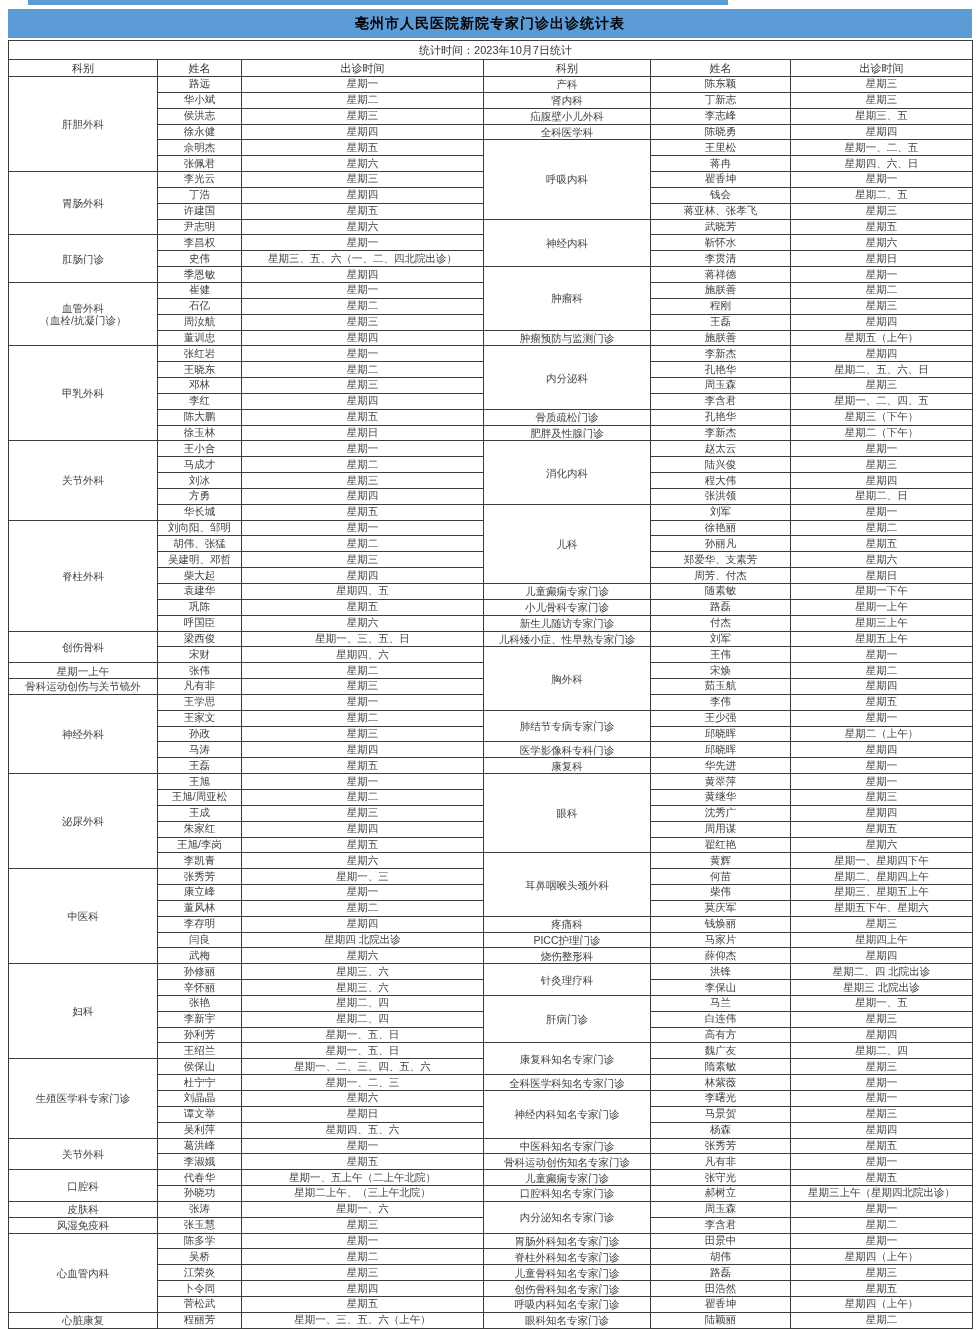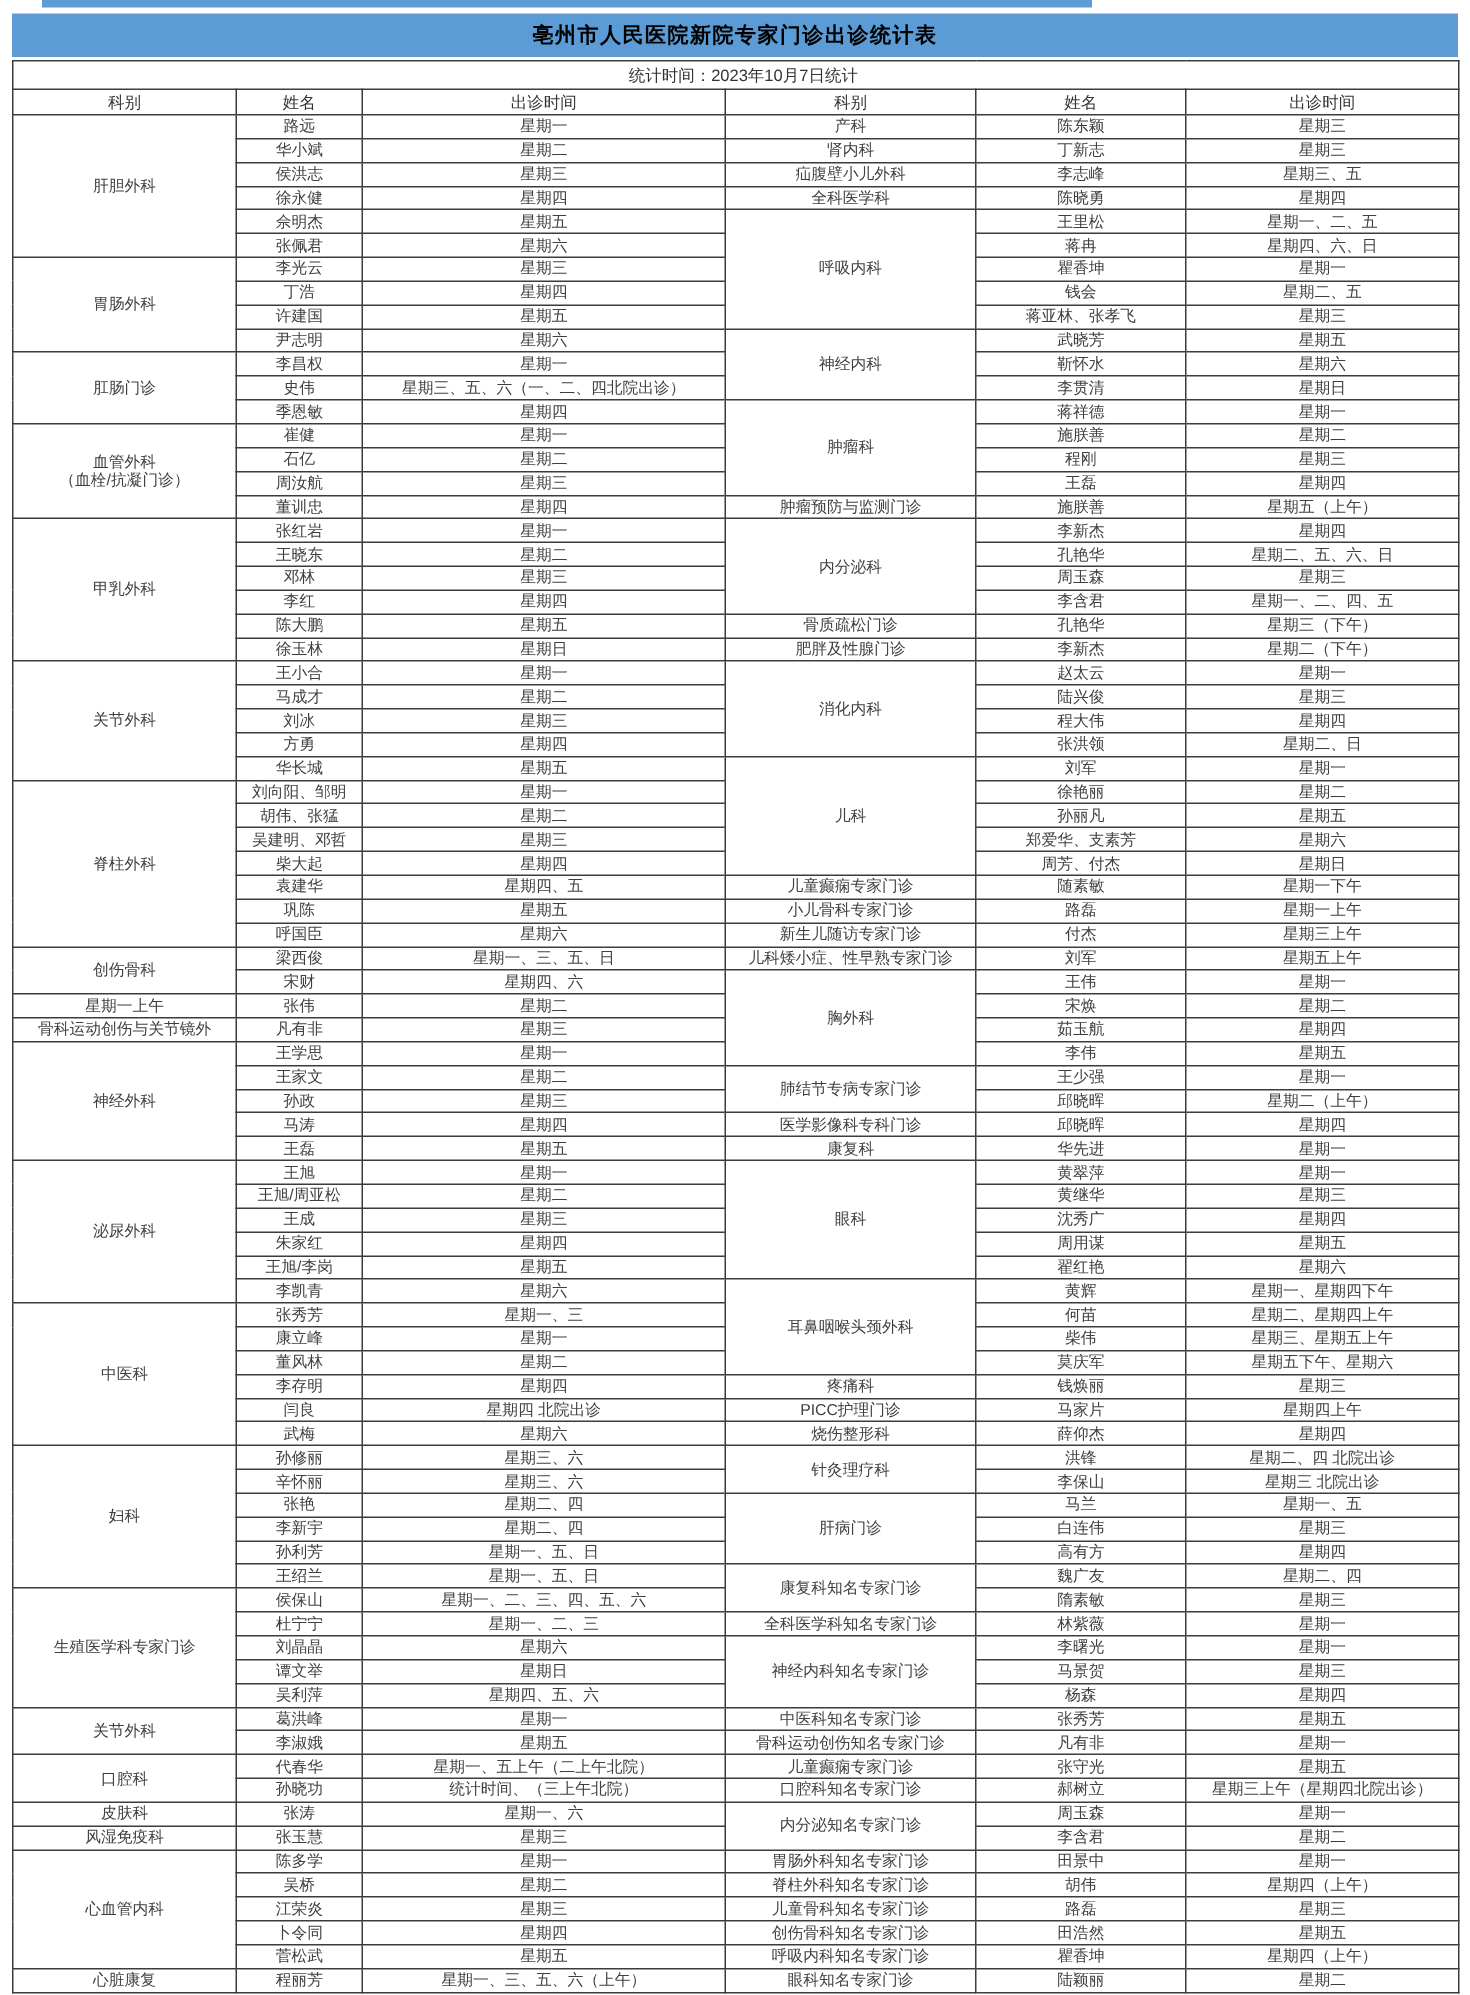--- a/index.html
+++ b/index.html
@@ -529,21 +529,21 @@
       <tr>
         <td class="dept" rowspan="2">口腔科</td>
         <td>代春华</td>
         <td>星期一、五上午（二上午北院）</td>
         <td class="dept" rowspan="1">儿童癫痫专家门诊</td>
         <td>张守光</td>
         <td>星期五</td>
       </tr>
       <tr>
         <td>孙晓功</td>
-        <td>统计时间、（三上午北院）</td>
+        <td>星期二上午、（三上午北院）</td>
         <td class="dept" rowspan="1">口腔科知名专家门诊</td>
         <td>郝树立</td>
         <td>星期三上午（星期四北院出诊）</td>
       </tr>
       <tr>
         <td class="dept" rowspan="1">皮肤科</td>
         <td>张涛</td>
         <td>星期一、六</td>
         <td class="dept" rowspan="2">内分泌知名专家门诊</td>
         <td>周玉森</td>

